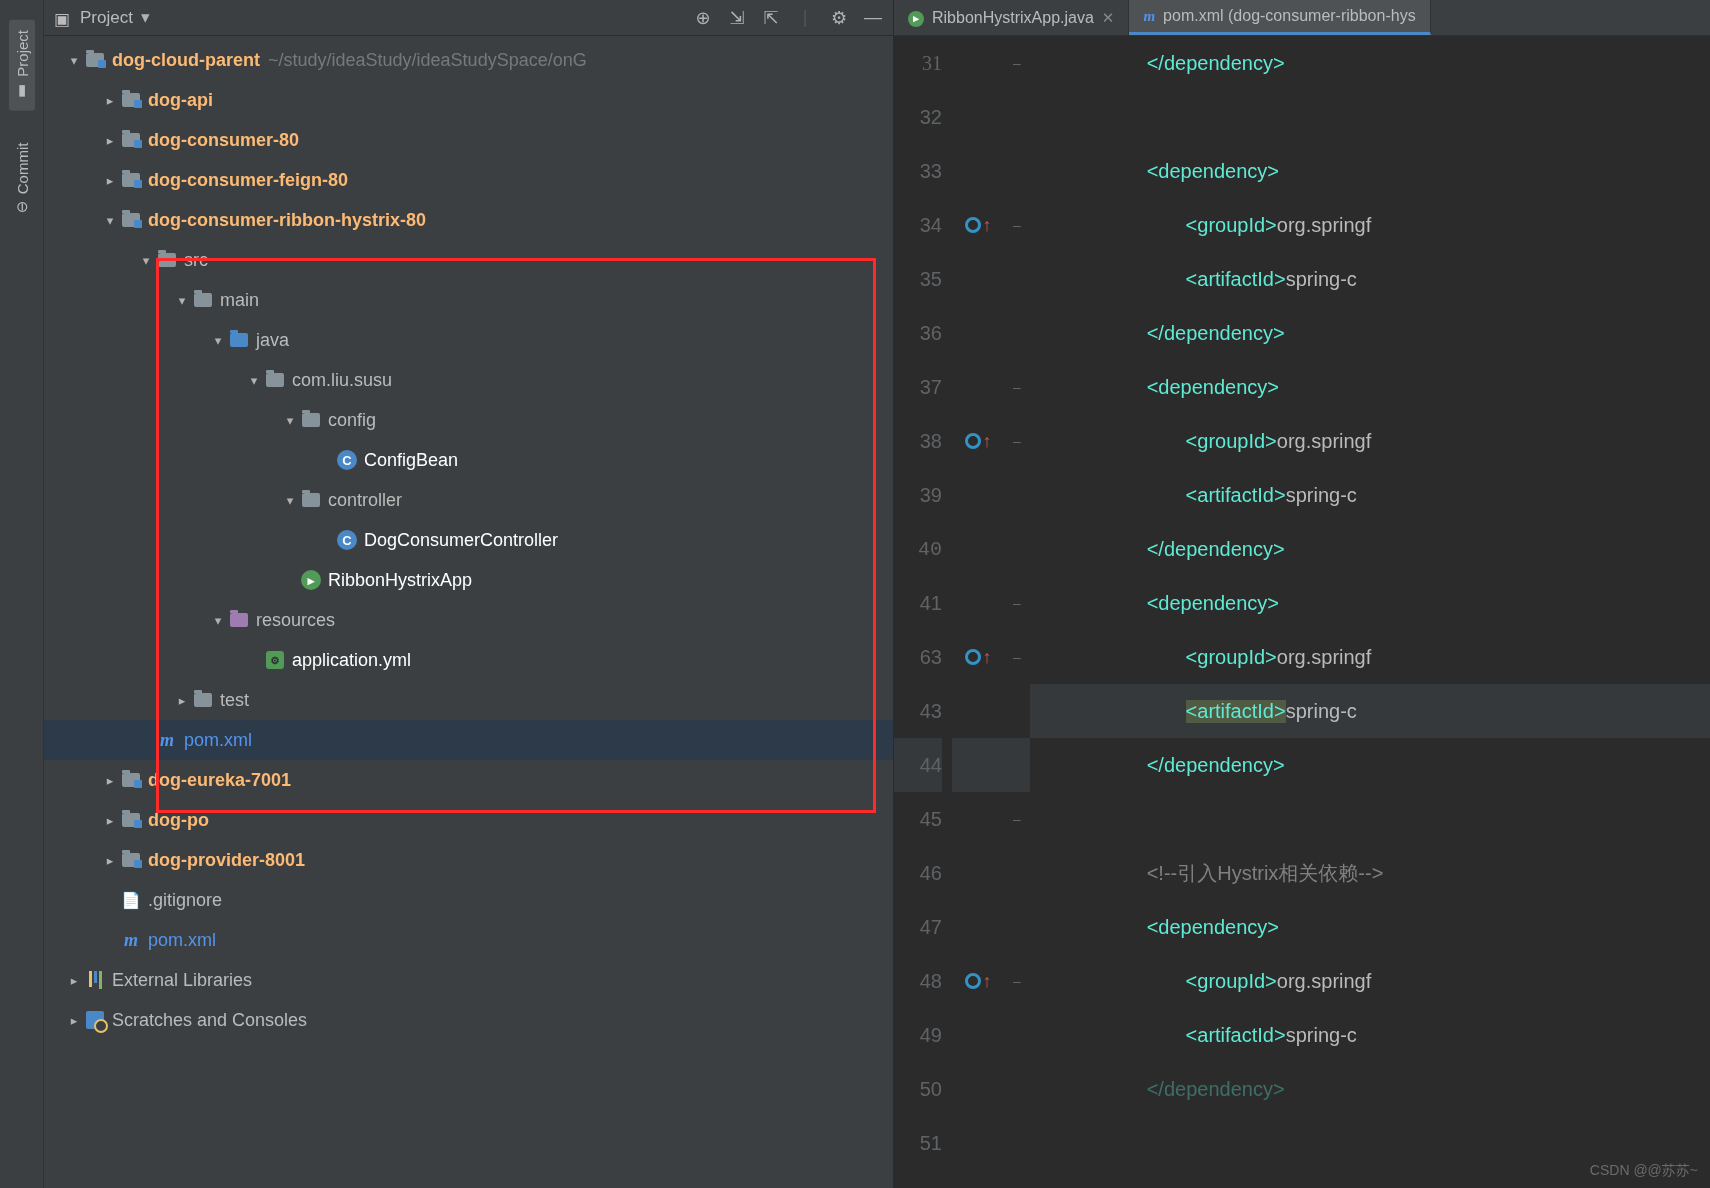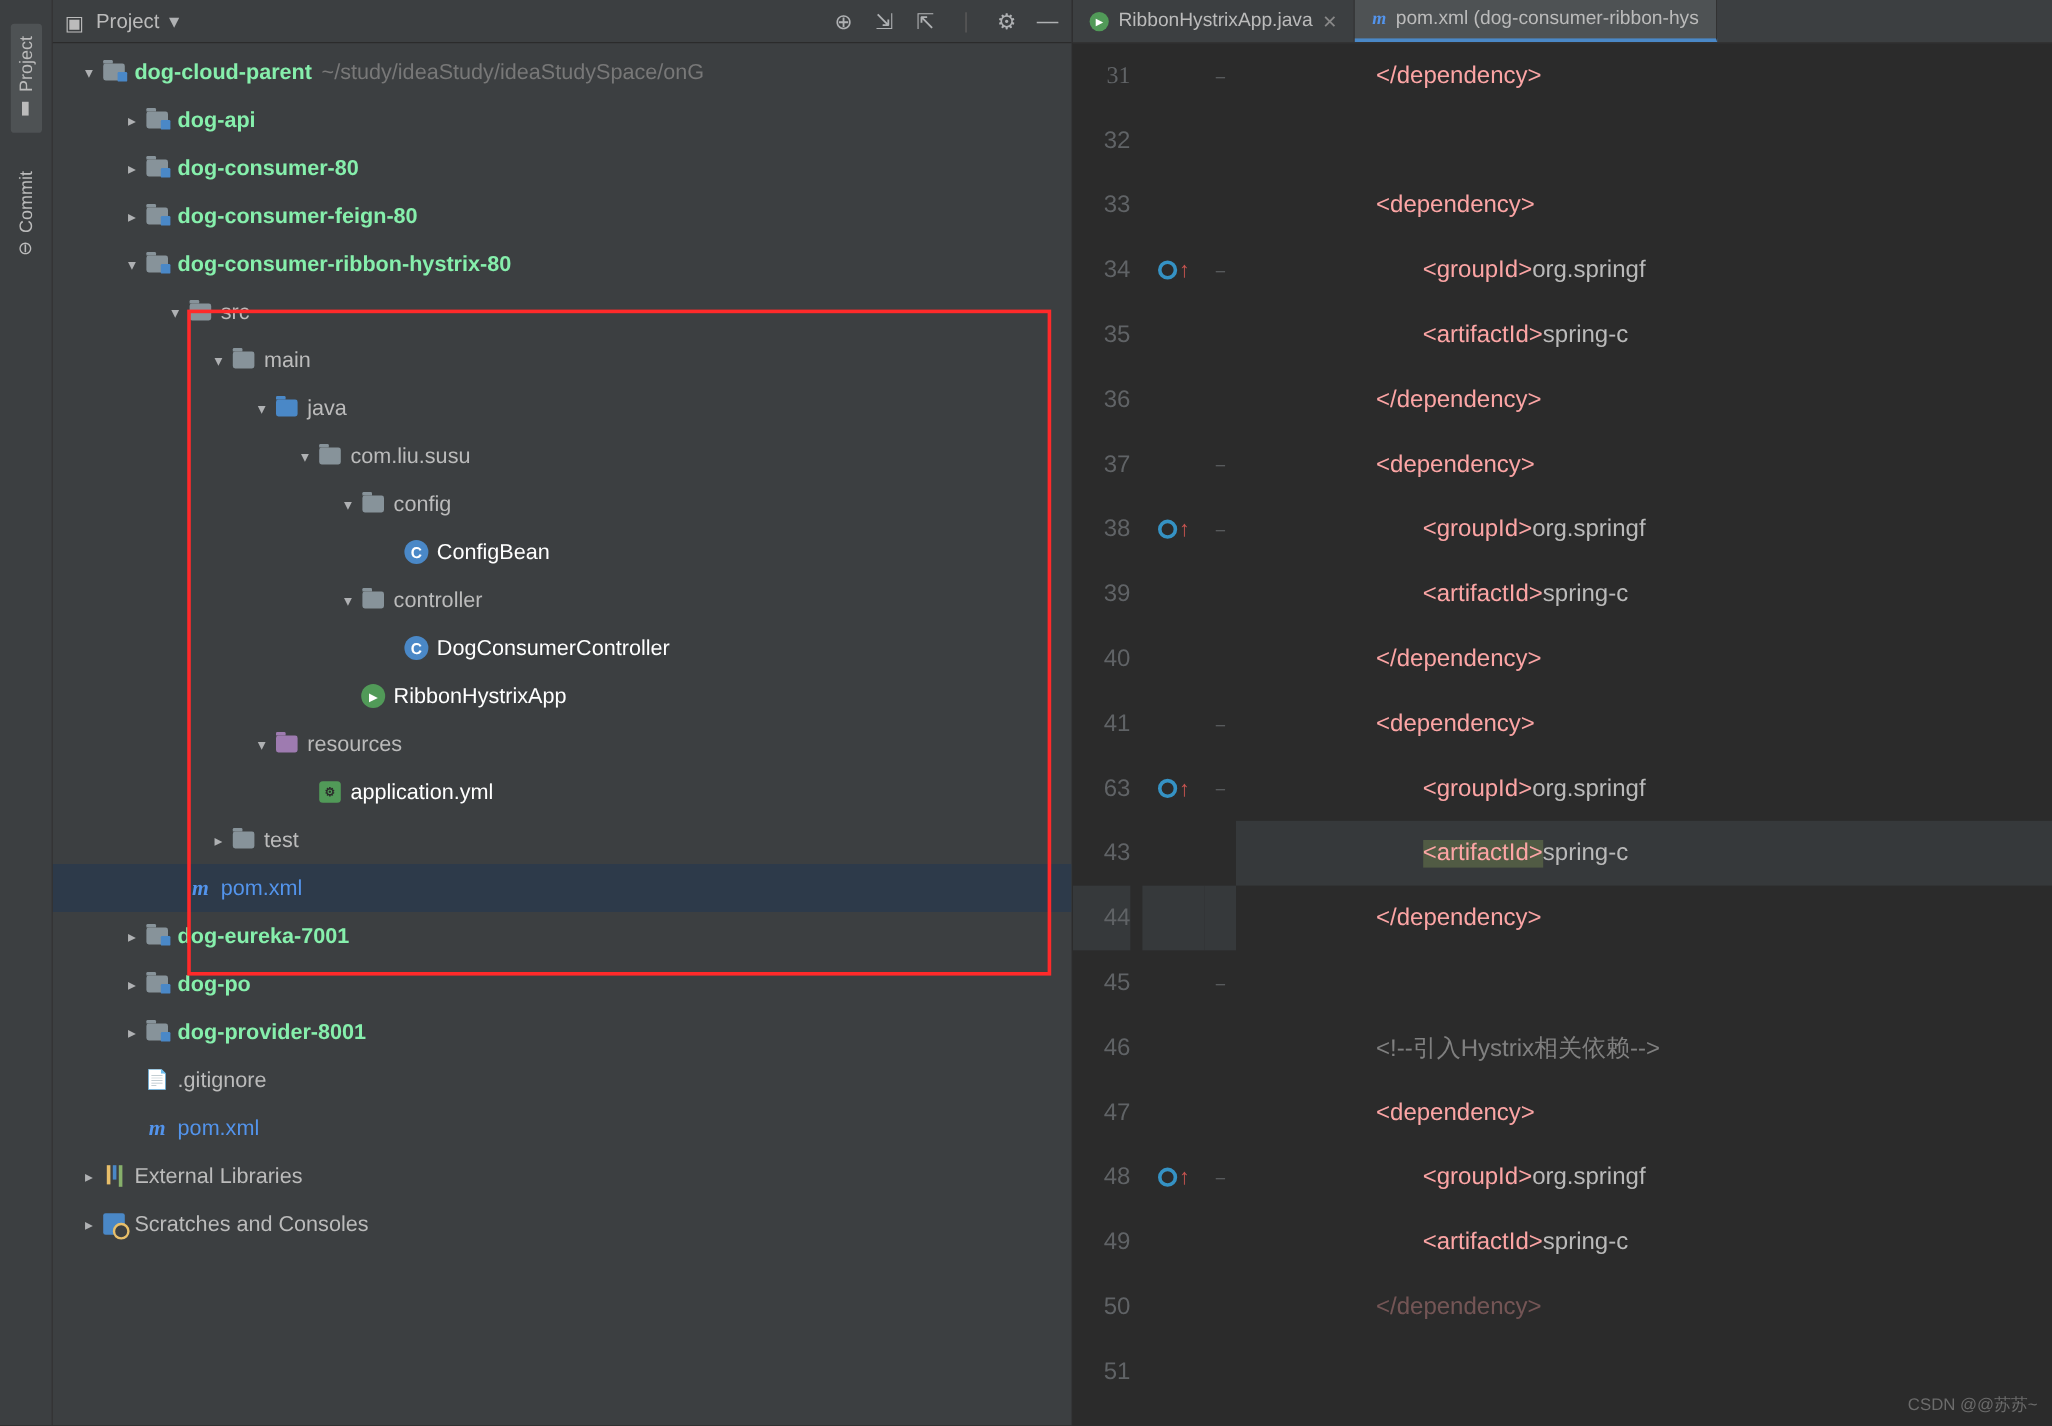--- a/index.html
+++ b/index.html
@@ -17,21 +17,21 @@
 .panel-title .proj-icon { width: 18px; height: 18px; display: inline-flex; }
 .panel-actions { margin-left: auto; display: flex; gap: 14px; align-items: center; }
 .panel-actions span { width: 20px; text-align: center; cursor: pointer; font-size: 18px; color: #afb1b3; }
 
 .tree { flex: 1; overflow: auto; padding-top: 4px; font-size: 18px; position: relative; }
 .tree-row { display: flex; align-items: center; height: 40px; padding-left: 8px; white-space: nowrap; cursor: pointer; }
 .tree-row.selected { background: #2d3a4a; }
 .chevron { width: 20px; text-align: center; color: #afb1b3; font-size: 13px; }
 .node-icon { width: 22px; height: 22px; margin-right: 6px; display: inline-flex; align-items: center; justify-content: center; font-size: 15px; }
 .label { color: #bbbbbb; }
-.label.bold { font-weight: 600; color: #86efac; }
+.label.bold { font-weight: 600; color: #fdba74; }
 .label.green { color: #ffffff; }
 .label.blue { color: #5394ec; }
 .path-hint { color: #787878; margin-left: 8px; }
 
 .highlight-box { position: absolute; border: 3px solid #ff2a2a; pointer-events: none; left: 112px; top: 222px; width: 720px; height: 555px; }
 
 .editor-area { flex: 1; background: #2b2b2b; display: flex; flex-direction: column; }
 .editor-tabs { height: 36px; background: #3c3f41; display: flex; align-items: stretch; border-bottom: 1px solid #323232; }
 .etab { display: flex; align-items: center; gap: 8px; padding: 0 14px; border-right: 1px solid #323232; color: #bbbbbb; font-size: 16px; cursor: pointer; }
 .etab.active { background: #4e5254; border-bottom: 3px solid #4a88c7; }
@@ -43,21 +43,21 @@
 .gutter-fold { width: 26px; color: #606366; text-align: center; }
 .code-lines { flex: 1; }
 .code-row { display: flex; height: 54px; align-items: center; }
 .code-row.hl2 { background: #36393b; }
 
 .mark { display: inline-flex; align-items: center; gap: 2px; }
 .mark-circle { width: 16px; height: 16px; border-radius: 50%; border: 3px solid #3592c4; display: inline-block; }
 .mark-arrow { color: #c75450; font-weight: bold; font-size: 18px; }
 .fold-mark { color: #606366; font-size: 14px; }
 
-.tk-tag { color: #fca5a5; }
+.tk-tag { color: #5eead4; }
 .tk-tag.hl { background: #515b44; }
 .tk-comm { color: #808080; }
 .tk-text { color: #bababa; }
 
 .folder-icon { width:18px; height:14px; background:#87939a; border-radius:2px; position:relative; }
 .folder-icon::before { content:''; position:absolute; top:-3px; left:0; width:8px; height:3px; background:#87939a; border-radius:1px 1px 0 0; }
 .folder-icon.mod::after { content:''; position:absolute; bottom:-1px; right:-2px; width:8px; height:8px; background:#4a88c7; border-radius:1px; }
 .folder-icon.src { background:#4a88c7; }
 .folder-icon.src::before { background:#4a88c7; }
 .folder-icon.res { background:#9e7bb0; }
@@ -304,21 +304,21 @@
       <div class="gutter-ln" id="gutter-ln">
           <div class="code-row" style="justify-content:flex-end;font-family:Liberation Serif, serif;">31</div>
           <div class="code-row" style="justify-content:flex-end;">32</div>
           <div class="code-row" style="justify-content:flex-end;">33</div>
           <div class="code-row" style="justify-content:flex-end;padding-left:24px;">34</div>
           <div class="code-row" style="justify-content:flex-end;padding-left:34px;">35</div>
           <div class="code-row" style="justify-content:flex-end;">36</div>
           <div class="code-row" style="justify-content:flex-end;">37</div>
           <div class="code-row" style="justify-content:flex-end;">38</div>
           <div class="code-row" style="justify-content:flex-end;">39</div>
-          <div class="code-row" style="justify-content:flex-end;">40</div>
+          <div class="code-row" style="justify-content:flex-end;font-family:Liberation Mono, monospace;">40</div>
           <div class="code-row" style="justify-content:flex-end;">41</div>
           <div class="code-row" style="justify-content:flex-end;">63</div>
           <div class="code-row" style="justify-content:flex-end;">43</div>
           <div class="code-row hl2" style="justify-content:flex-end;">44</div>
           <div class="code-row" style="justify-content:flex-end;">45</div>
           <div class="code-row" style="justify-content:flex-end;">46</div>
           <div class="code-row" style="justify-content:flex-end;">47</div>
           <div class="code-row" style="justify-content:flex-end;">48</div>
           <div class="code-row" style="justify-content:flex-end;padding-left:12px;">49</div>
           <div class="code-row" style="justify-content:flex-end;">50</div>

